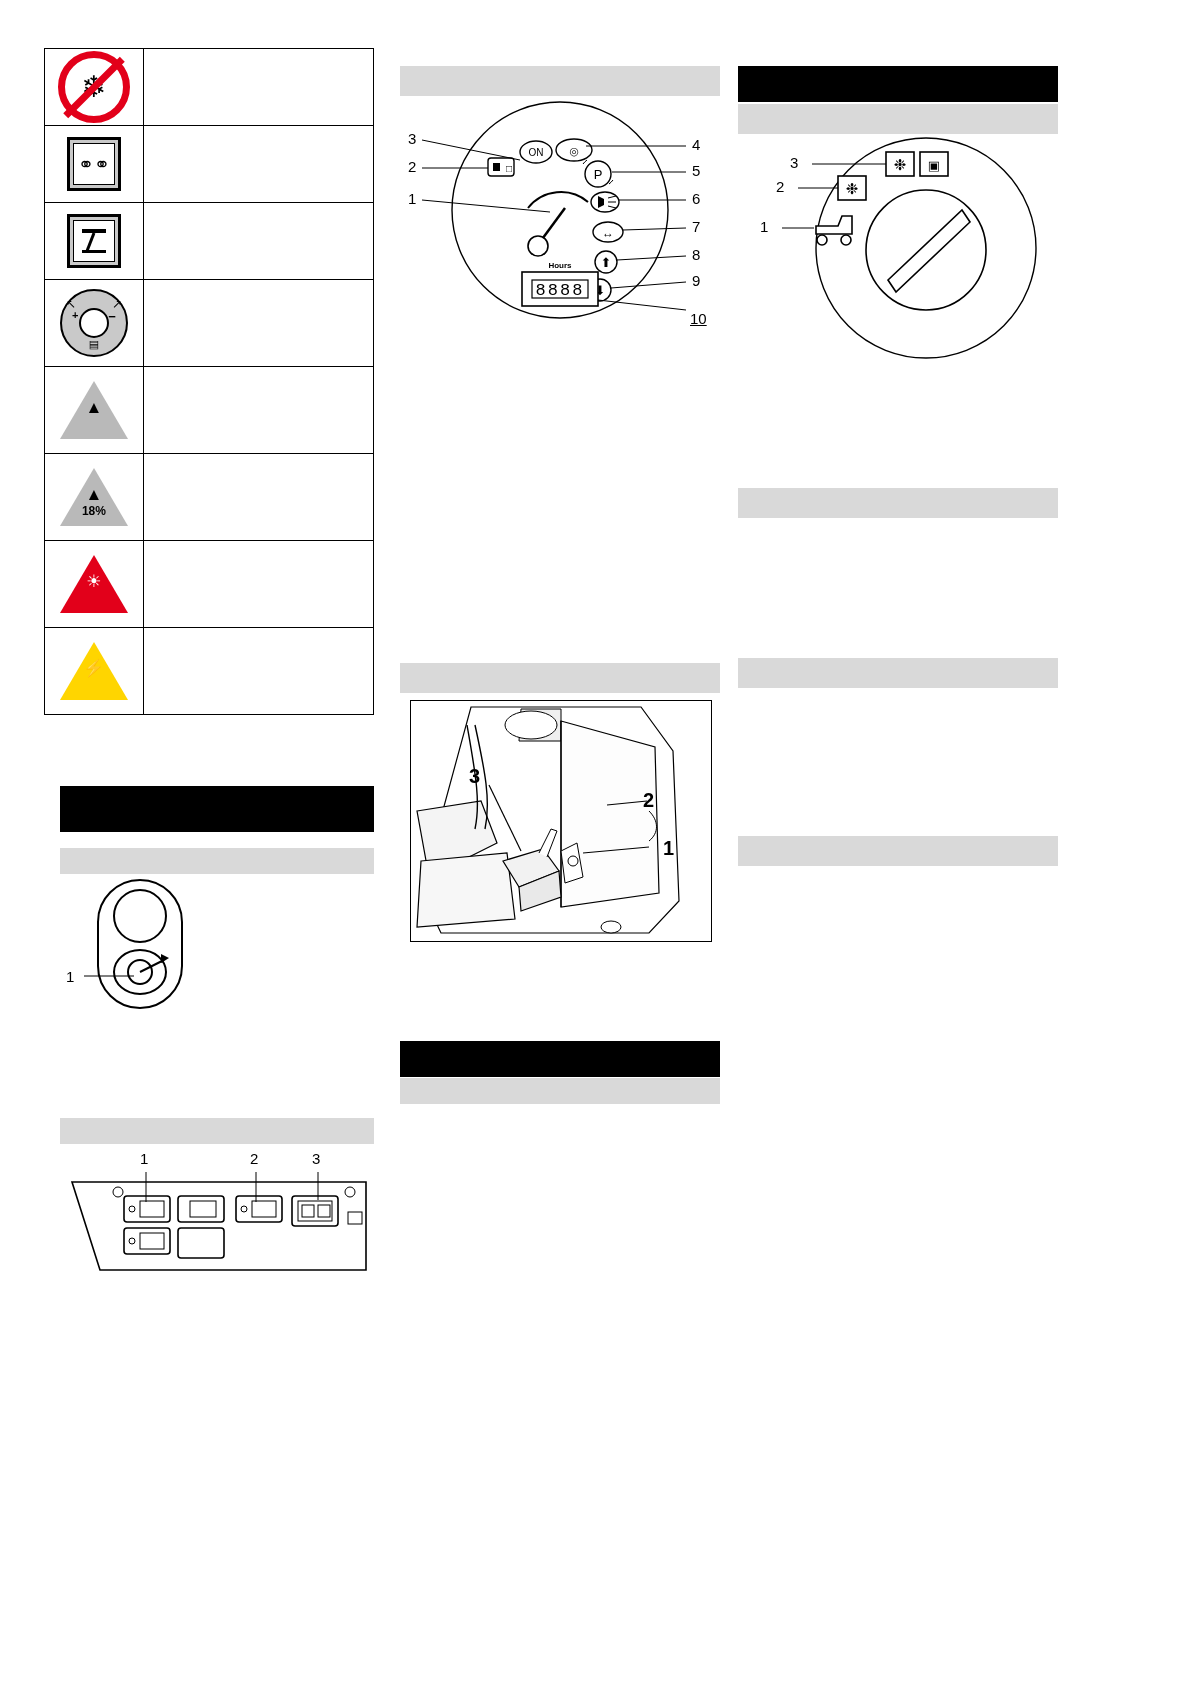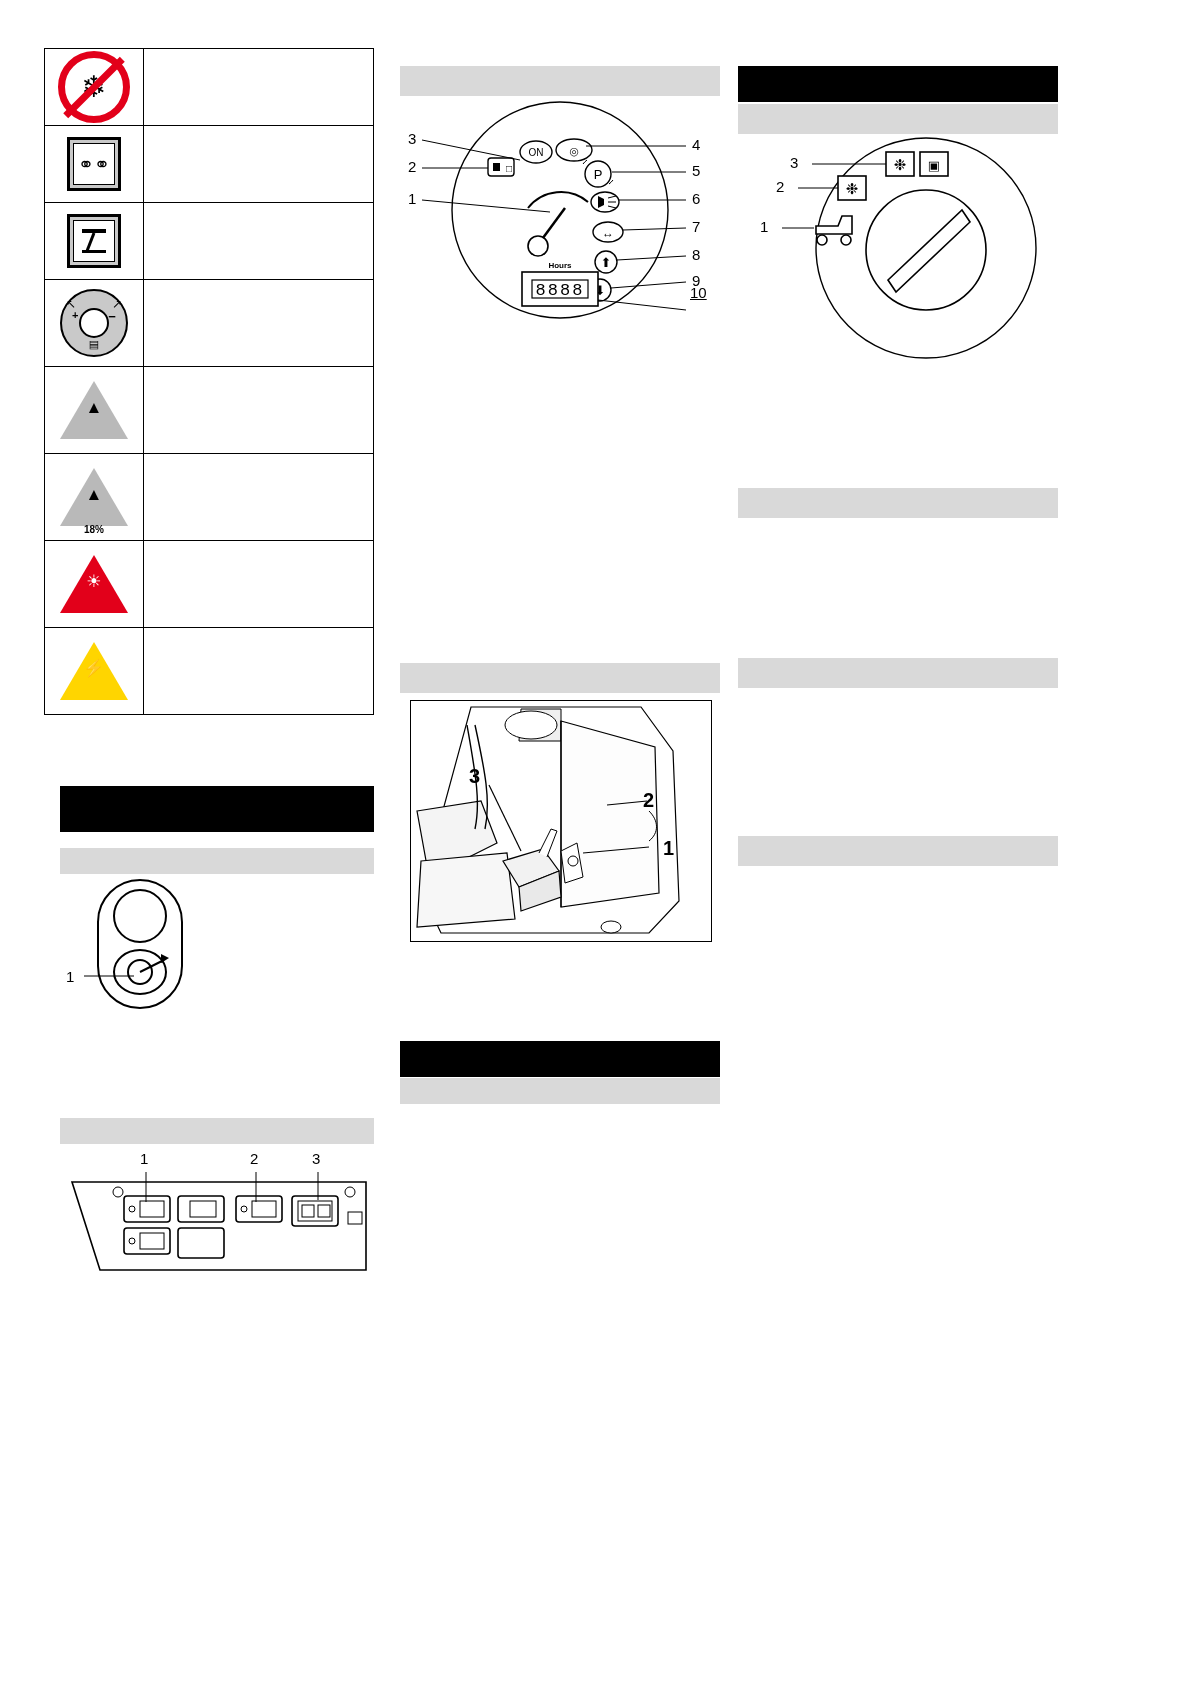--- a/index.html
+++ b/index.html
@@ -67,21 +67,21 @@
     border-bottom: 58px solid #b9b9b9;
     position: relative;
   }
   .tri.red { border-bottom-color: #e2001a; }
   .tri.yel { border-bottom-color: #ffd500; }
   .tri .in {
     position:absolute; left:-22px; top:18px; width:44px;
     text-align:center; font-size:17px; color:#000; line-height:1;
   }
   .tri .pct { position:absolute; left:-22px; top:36px; width:44px; text-align:center;
-              font-size:10px; font-weight:bold; color:#000;margin-top:20px;}
+              font-size:12px; font-weight:bold; color:#000;}
   .knob {
     width: 64px; height: 64px; border-radius:50%;
     background: #c9c9c9; border: 2px solid #000;
     position: relative; display:flex; align-items:center; justify-content:center;
   }
   .knob .hole { width: 26px; height: 26px; border-radius:50%; background:#fff; border:2px solid #000;}
   .knob .plus { position:absolute; left:10px; top:18px; font-size:11px; font-weight:bold;}
   .knob .minus{ position:absolute; right:10px; top:18px; font-size:13px; font-weight:bold;}
   .knob .arrL { position:absolute; left:4px; top:6px; font-size:12px; }
   .knob .arrR { position:absolute; right:4px; top:6px; font-size:12px; }
@@ -333,21 +333,21 @@
     </svg>
     <span class="lbl" style="left:8px;  top:30px;">3</span>
     <span class="lbl" style="left:8px;  top:58px;">2</span>
     <span class="lbl" style="left:8px;  top:90px;">1</span>
     <span class="lbl" style="left:292px; top:36px;">4</span>
     <span class="lbl" style="left:292px; top:62px;">5</span>
     <span class="lbl" style="left:292px; top:90px;">6</span>
     <span class="lbl" style="left:292px; top:118px;">7</span>
     <span class="lbl" style="left:292px; top:146px;">8</span>
     <span class="lbl" style="left:292px; top:172px;">9</span>
-    <span class="lbl" style="left:290px; top:184px;text-decoration:underline;">10</span>
+    <span class="lbl" style="left:290px; top:210px;text-decoration:underline;">10</span>
   </div>
 
   <div class="band h-gray tall" style="position:absolute; top:655px; left:0; width:320px;"></div>
 
   <div class="photo-box" style="position:absolute; top:700px; left:10px; width:300px; height:240px;">
     <svg width="300" height="240" viewBox="0 0 300 240">
       <rect x="0" y="0" width="300" height="240" fill="#fff"></rect>
 
       <path d="M60 6 L230 6 L262 50 L268 200 L238 232 L30 232 L10 190 Z" fill="#fff" stroke="#000" stroke-width="1.2"></path>
       <path d="M110 8 L150 8 L150 40 L108 40 Z" fill="#efefef" stroke="#000"></path>

